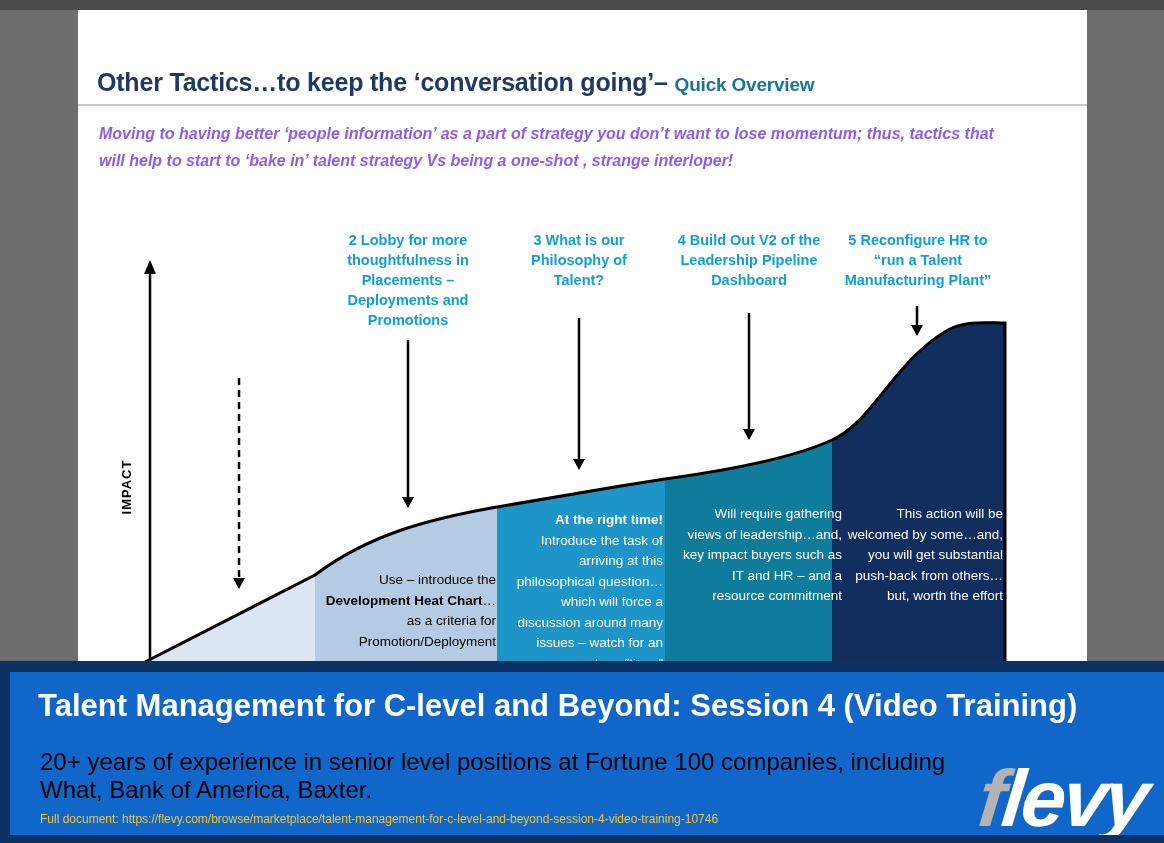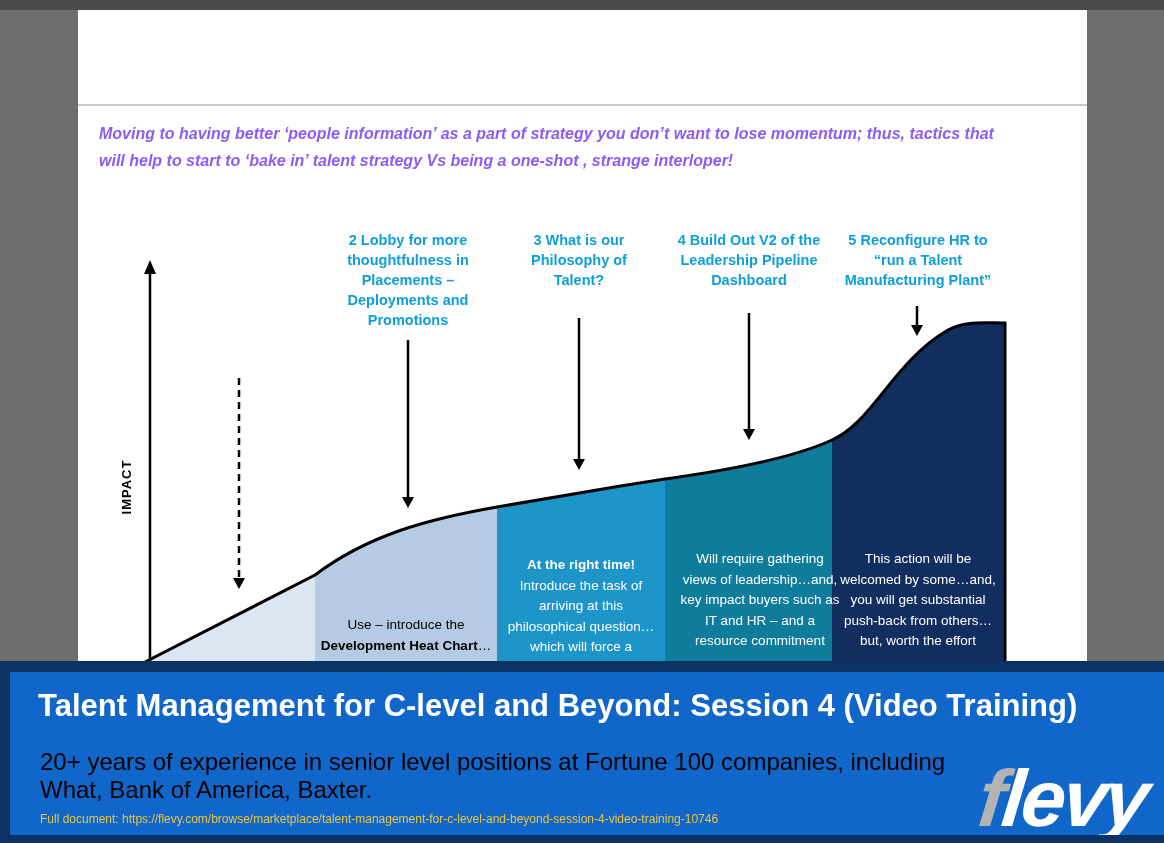--- a/index.html
+++ b/index.html
@@ -17,21 +17,21 @@
   .intro{position:absolute;left:21px;top:110px;width:905px;margin:0;font-size:16px;line-height:27px;font-weight:bold;font-style:italic;color:#8b5cf6;}
   .chart-svg{position:absolute;left:0;top:0;width:1009px;height:651px;}
   .tactic{position:absolute;top:220px;text-align:center;font-weight:bold;font-size:14.5px;line-height:20px;color:var(--accent_cyan);}
   .tactic .rest{color:#000;}
   .t1{left:82px;width:162px;}
   .t2{left:255px;width:150px;}
   .t3{left:426px;width:150px;}
   .t4{left:598px;width:146px;}
   .t5{left:764px;width:152px;}
   .impact{position:absolute;left:-12px;top:468px;width:124px;height:18px;text-align:center;font-weight:bold;font-size:13px;letter-spacing:1px;color:#000;transform:rotate(-90deg);}
-  .note{position:absolute;text-align:center;font-size:13.5px;line-height:20.5px;color:#FFFFFF;margin-top:45px;}
+  .note{position:absolute;text-align:right;font-size:13.5px;line-height:20.5px;color:#FFFFFF;}
   .n2{left:238px;top:560px;width:180px;color:#000;}
   .n3{left:421px;top:500px;width:164px;}
   .n4{left:600px;top:494px;width:164px;}
   .n5{left:755px;top:494px;width:170px;}
   .note .lead{display:block;font-weight:bold;}
   .note b{font-weight:bold;}
   
   .banner{position:absolute;left:0;top:661px;width:1164px;height:204px;background:var(--banner_navy);z-index:4;}
   .banner-panel{position:absolute;left:10px;top:11px;right:0;height:163px;background:var(--banner_blue);overflow:hidden;}
   .banner-title{position:absolute;left:28px;top:16px;font-size:31px;font-weight:bold;color:#FFFFFF;white-space:nowrap;}
@@ -41,20 +41,21 @@
   .logo .f{color:#B3B3B3;}
   .logo .rest{color:#FFFFFF;}
 </style>
 </head>
 <body>
 
 <div class="top-strip"></div>
 
 <div class="slide">
 
+  <div class="slide-title"><span>Other Tactics…to keep the ‘conversation going’– </span><span class="accent">Quick Overview</span></div>
 
   <div class="divider"></div>
 
   <p class="intro">Moving to having better ‘people information’ as a part of strategy you don’t want to lose momentum; thus, tactics that will help to start to ‘bake in’ talent strategy Vs being a one-shot , strange interloper!</p>
 
   <svg class="chart-svg" viewBox="0 0 1009 651">
 
     <path d="M67,652 L237,565 L237,651 L67,651 Z" fill="#DCE6F2"></path>
     <path d="M237,565 C290,525 350,509 419,497 L419,651 L237,651 Z" fill="#B5CBE3"></path>
     <path d="M419,497 C470,488 530,478 587,469 L587,651 L419,651 Z" fill="#1E95C8"></path>

